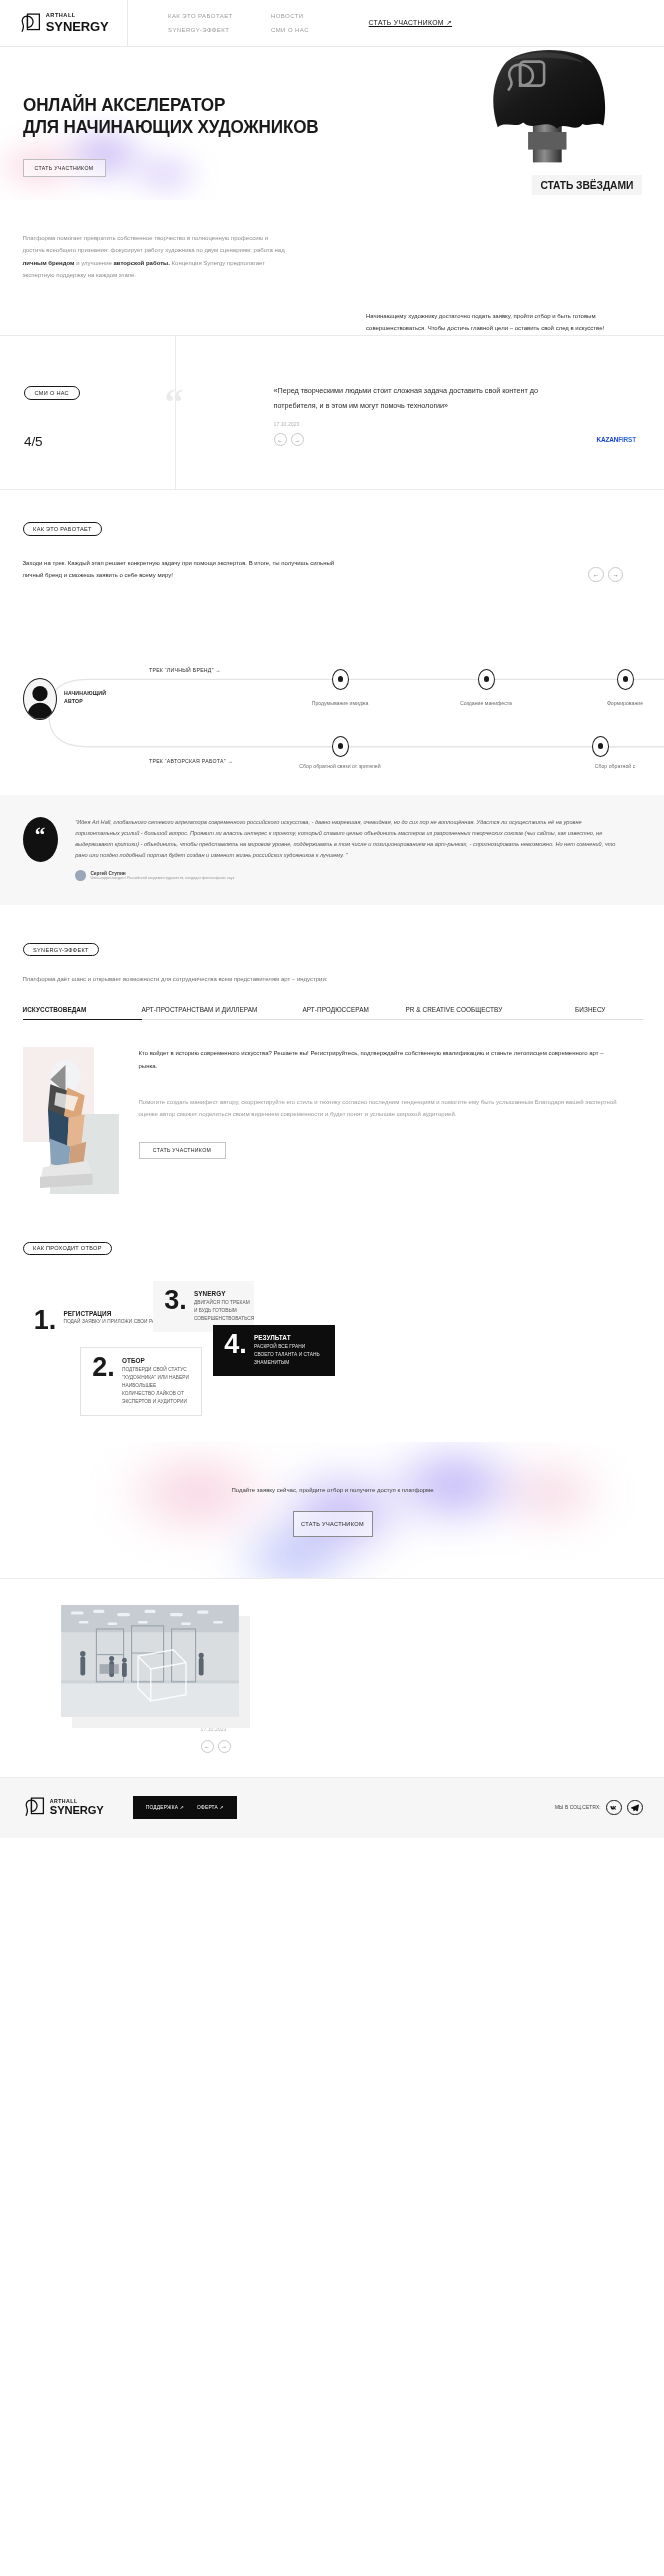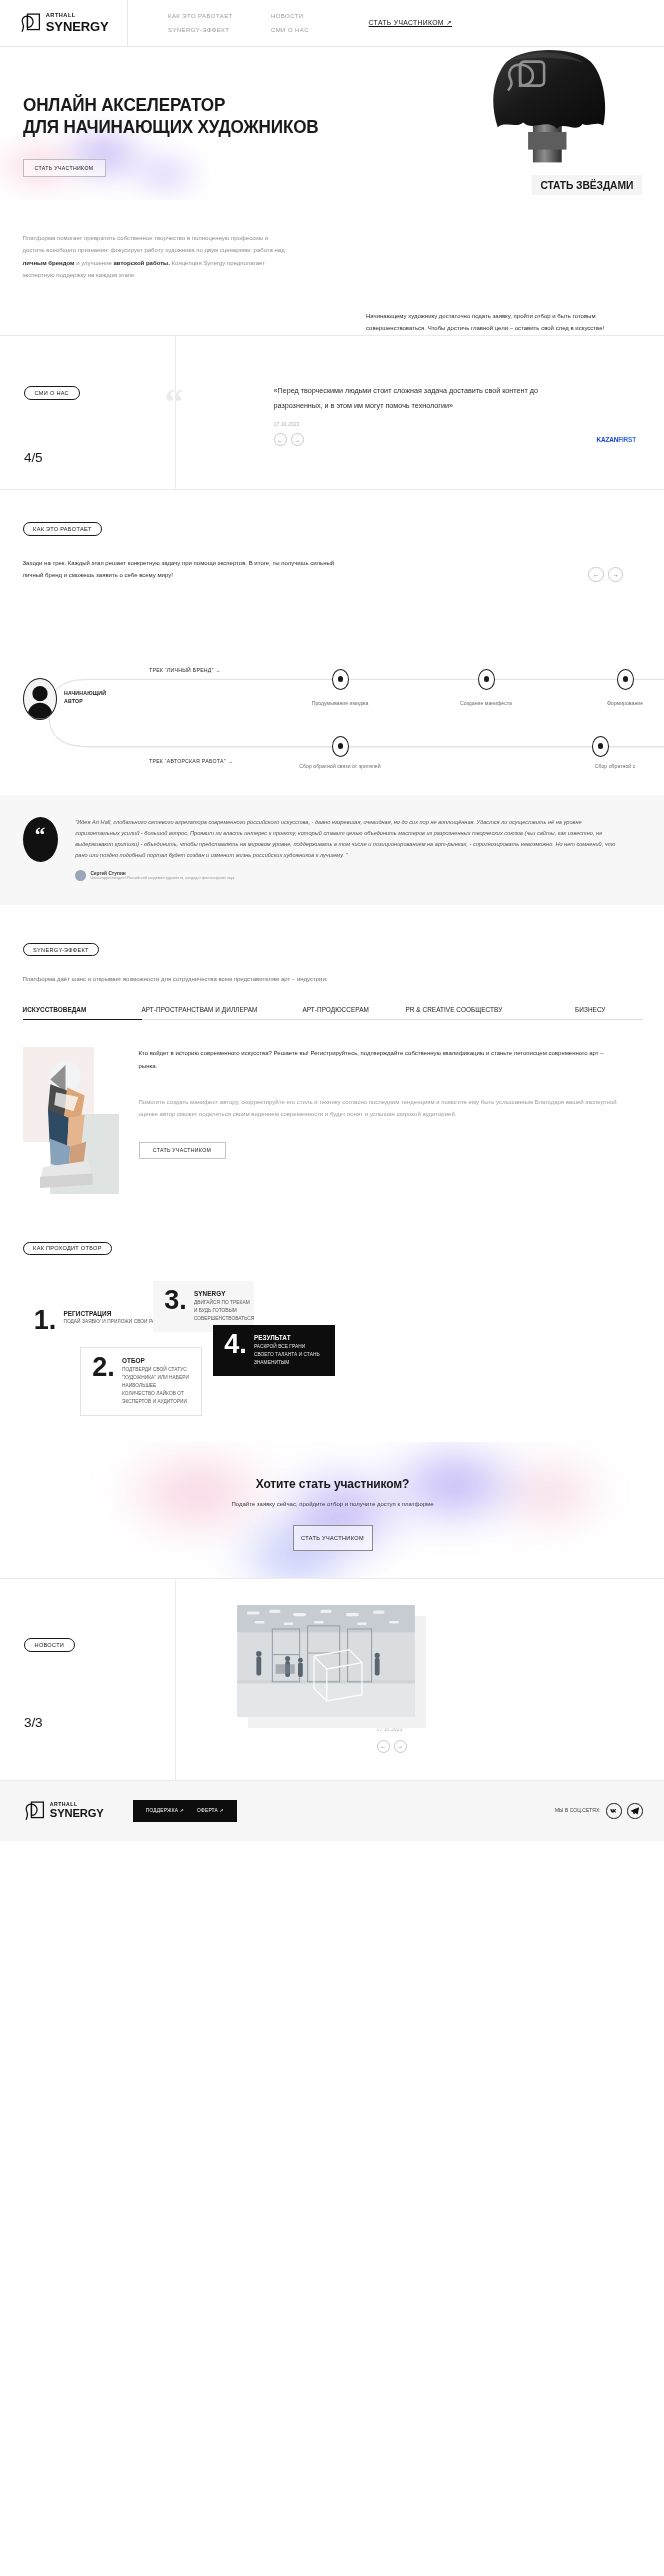--- a/index.html
+++ b/index.html
@@ -100,21 +100,21 @@
     display:inline-flex; align-items:center; justify-content:center;
     border:0.8px solid #1a1a1a; border-radius:16px;
     height:13.6px; padding:0 9.6px;
     font-size:5.6px; letter-spacing:.05em; color:#1a1a1a; white-space:nowrap;
     cursor:pointer;
   }
   .counter { font-size:13.6px; color:#1a1a1a; letter-spacing:-.01em; }
 
   
   .media-sec .sec-left { padding:47px 0 0 24px; min-height:153px; }
-  .media-sec .counter { margin-top:50px; }
+  .media-sec .counter { margin-top:34px; }
   .media-sec .sec-right { padding:47px 29px 21px 30.5px; position:relative; }
   .quote-mark-lg {
     position:absolute; left:-11.2px; top:48px;
     font-size:37px; line-height:1; color:#eaeaea; font-weight:700;
     font-family:"Liberation Serif", serif;
   }
   .media-quote {
     margin-left:67px; width:265px;
     font-size:7.2px; line-height:2.1; color:#2b2b2b;
   }
@@ -377,21 +377,21 @@
     <p class="intro-p2">Начинающему художнику достаточно подать заявку, пройти отбор и быть готовым совершенствоваться. Чтобы достичь главной цели – оставить свой след в искусстве!</p>
   </div>
 
   <div class="sec media-sec">
     <div class="sec-left">
       <div class="pill">СМИ О НАС</div>
       <div class="counter">4/5</div>
     </div>
     <div class="sec-right">
       <div class="quote-mark-lg">“</div>
-      <div class="media-quote">«Перед творческими людьми стоит сложная задача доставить свой контент до разрозненных, и в этом им могут помочь технологии»</div>
+      <div class="media-quote">«Перед творческими людьми стоит сложная задача доставить свой контент до потребителя, и в этом им могут помочь технологии»</div>
       <div class="media-date">17.10.2023</div>
       <div class="media-foot">
         <div class="arrows">
           <div class="arrow-btn">←</div>
           <div class="arrow-btn">→</div>
         </div>
         <div class="media-source"><span>KAZAN</span><span class="lt">FIRST</span></div>
       </div>
     </div>
   </div>
@@ -541,31 +541,26 @@
           <div class="ttl">РЕЗУЛЬТАТ</div>
           <div class="dsc">РАСКРОЙ ВСЕ ГРАНИ СВОЕГО ТАЛАНТА И СТАНЬ ЗНАМЕНИТЫМ</div>
         </div>
       </div>
     </div>
   </div>
 
   <div class="cta">
     <div class="cta-blob"></div>
     <div class="cta-inner">
-      <div class="cta-title">Хотите стать участником?</div>
       <div class="cta-sub">Подайте заявку сейчас, пройдите отбор и получите доступ к платформе</div>
       <div class="cta-btn">СТАТЬ УЧАСТНИКОМ</div>
     </div>
   </div>
 
   <div class="sec news-sec">
-    <div class="sec-left">
-      <div class="pill">НОВОСТИ</div>
-      <div class="counter">3/3</div>
-    </div>
     <div class="sec-right">
       <div class="news-card">
         <div class="news-thumb">
           <div class="news-thumb-shadow"></div>
           <div class="news-thumb-img">
             <svg viewBox="0 0 222 140" style="width:100%;height:100%;">
               <rect width="222" height="140" fill="#d9dde0"></rect>
               <rect y="0" width="222" height="34" fill="#c6ccd2"></rect>
               <g fill="#eef1f3">
                 <rect x="12" y="8" width="16" height="4" rx="2"></rect>

